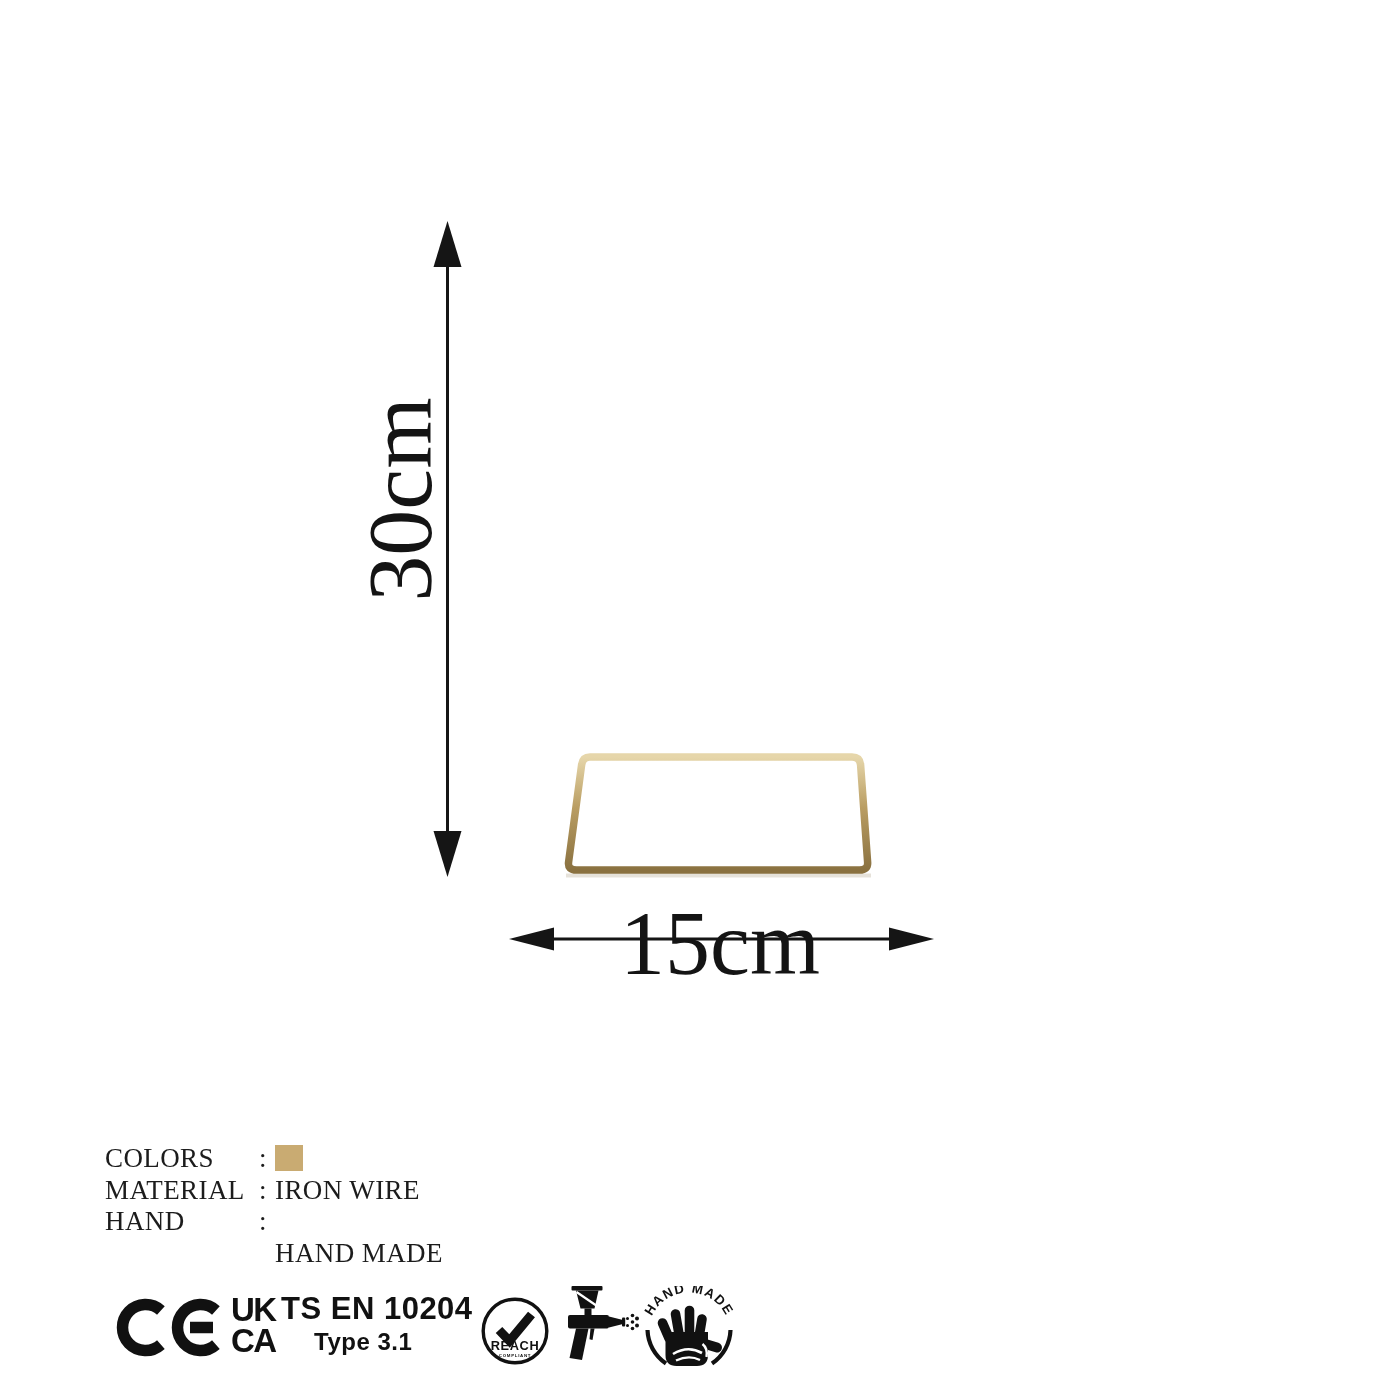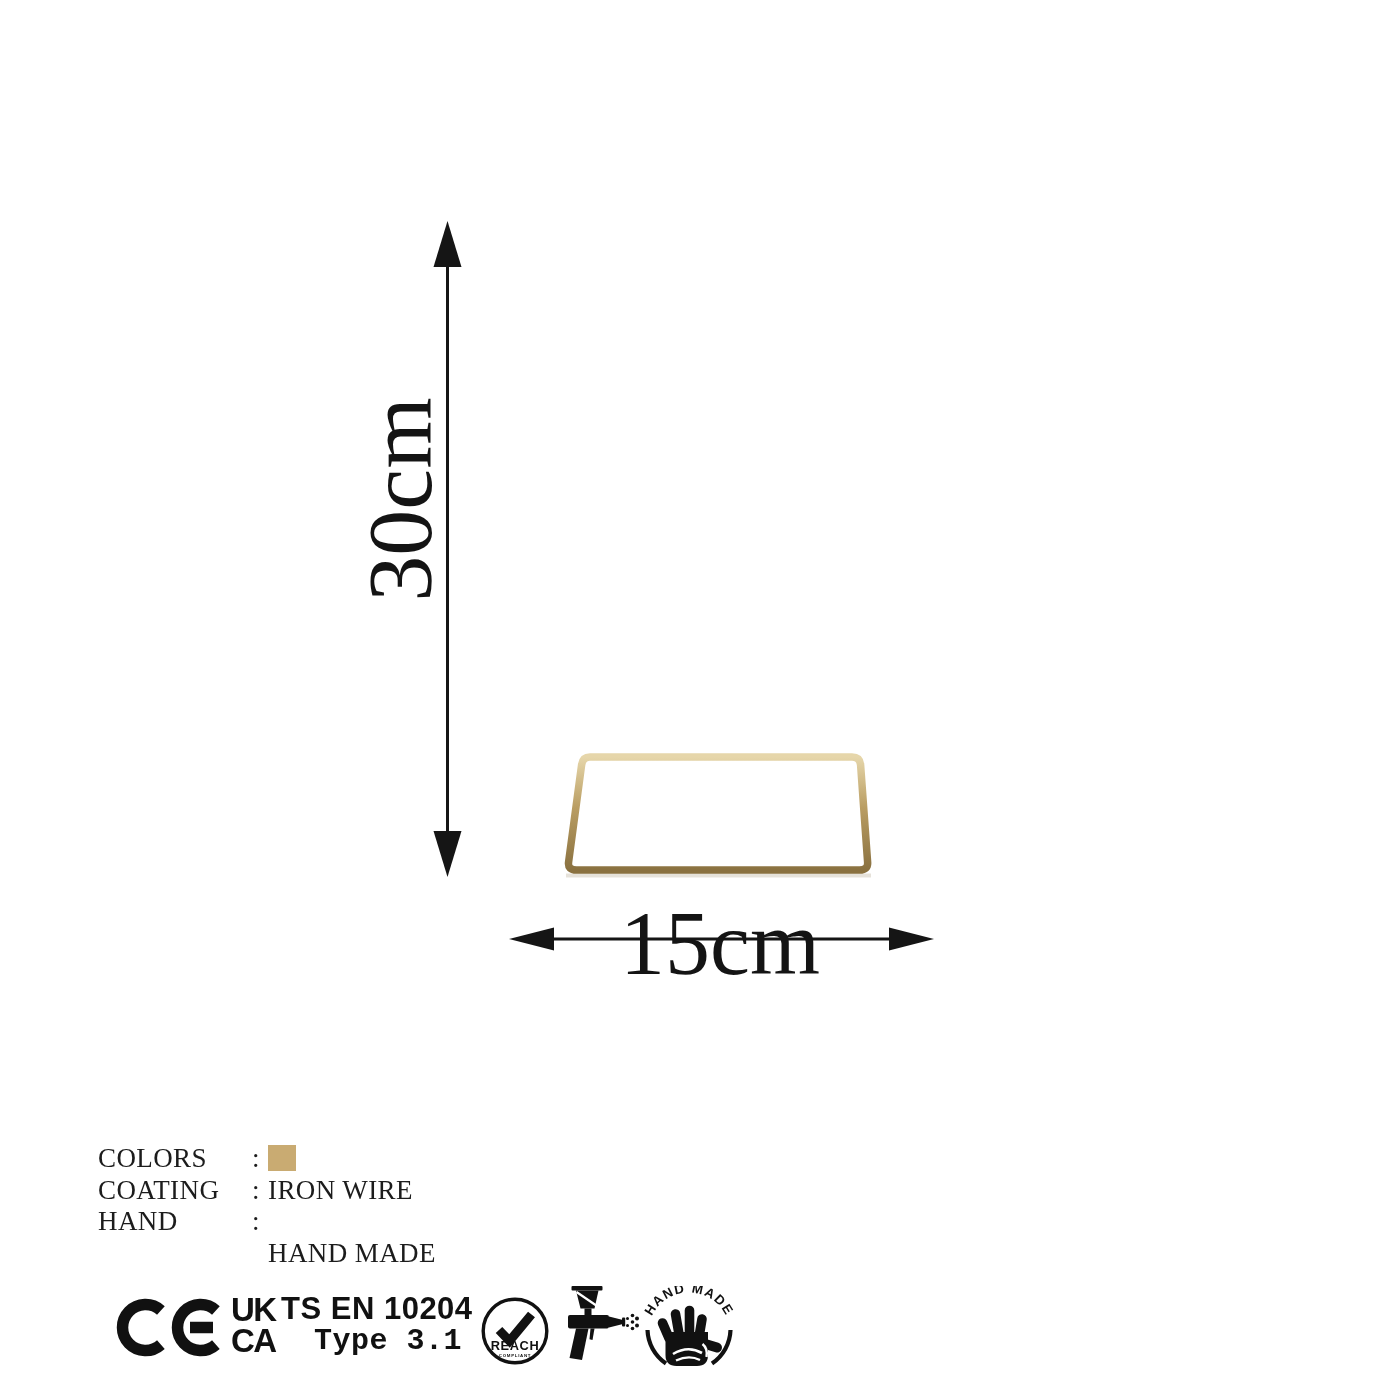--- a/index.html
+++ b/index.html
@@ -13,27 +13,27 @@
   .dim-label{
     font-family:"Liberation Serif", serif;
     color:#141414;text-align:center;white-space:nowrap;
   }
   #height-label{left:230px;top:452px;width:340px;height:95px;font-size:92px;line-height:95px;
     transform:rotate(-90deg);}
   #width-label{left:560px;top:898px;width:320px;font-size:90px;line-height:92px;}
   
   #spec-block{left:98px;top:1143px;font-size:27px;line-height:31.5px;letter-spacing:.4px;color:#1c1c1c;}
   .spec-row{display:grid;grid-template-columns:154px 16px auto;align-items:baseline;}
-  .spec-label,.spec-colon,.spec-value{white-space:nowrap;}
+  .spec-label,.spec-colon,.spec-value{white-space:nowrap;margin-left:7px;}
   .swatch{display:inline-block;width:28px;height:26px;vertical-align:-4px;}
   
   .logo-text{font-family:"Liberation Sans", sans-serif;font-weight:bold;color:#111;}
   #ukca{left:231px;top:1294px;font-size:33px;line-height:31px;letter-spacing:-1.5px;}
   #standard{left:281px;top:1292px;font-size:31px;line-height:33px;letter-spacing:.5px;}
-  #standard .line2{padding-left:33px;font-size:30px;font-family:Liberation Mono, monospace;}
+  #standard .line2{padding-left:33px;font-size:24px;}
 </style>
 </head>
 <body>
 
 <div id="canvas">
 
   <svg class="abs" style="left:0;top:0" width="1400" height="1400" viewBox="0 0 1400 1400">
     <defs>
       <linearGradient id="goldH" x1="0" y1="0" x2="0" y2="1">
         <stop offset="0" stop-color="#e6d6aa"></stop>
@@ -74,21 +74,21 @@
   <div class="abs dim-label" id="height-label">30cm</div>
   <div class="abs dim-label" id="width-label">15cm</div>
 
   <div class="abs" id="spec-block">
     <div class="spec-row">
       <span class="spec-label">COLORS</span>
       <span class="spec-colon">:</span>
       <span class="spec-value"><span class="swatch" style="background: rgb(201, 171, 114);"></span></span>
     </div>
     <div class="spec-row">
-      <span class="spec-label">COATING</span>
+      <span class="spec-label">MATERIAL</span>
       <span class="spec-colon">:</span>
       <span class="spec-value">IRON WIRE</span>
     </div>
     <div class="spec-row">
       <span class="spec-label">HAND</span>
       <span class="spec-colon">:</span>
     </div>
     <div class="spec-row">
       <span class="spec-label"></span>
       <span class="spec-colon"></span>

